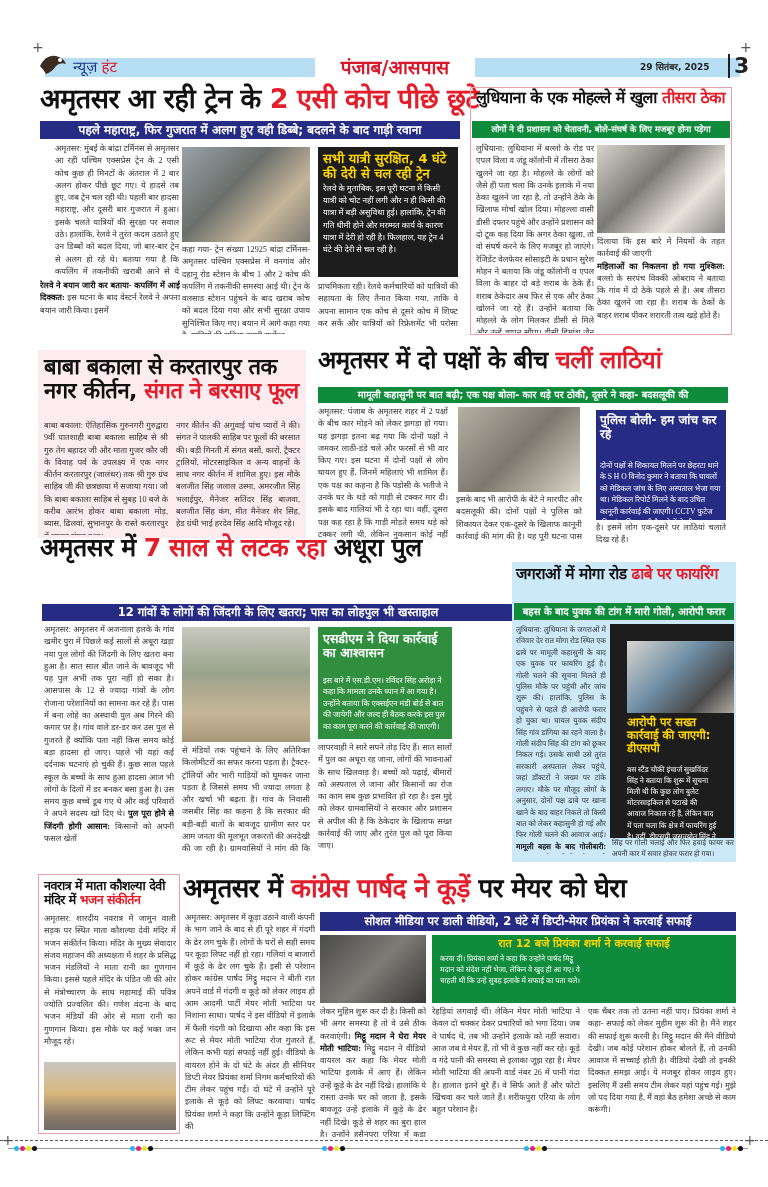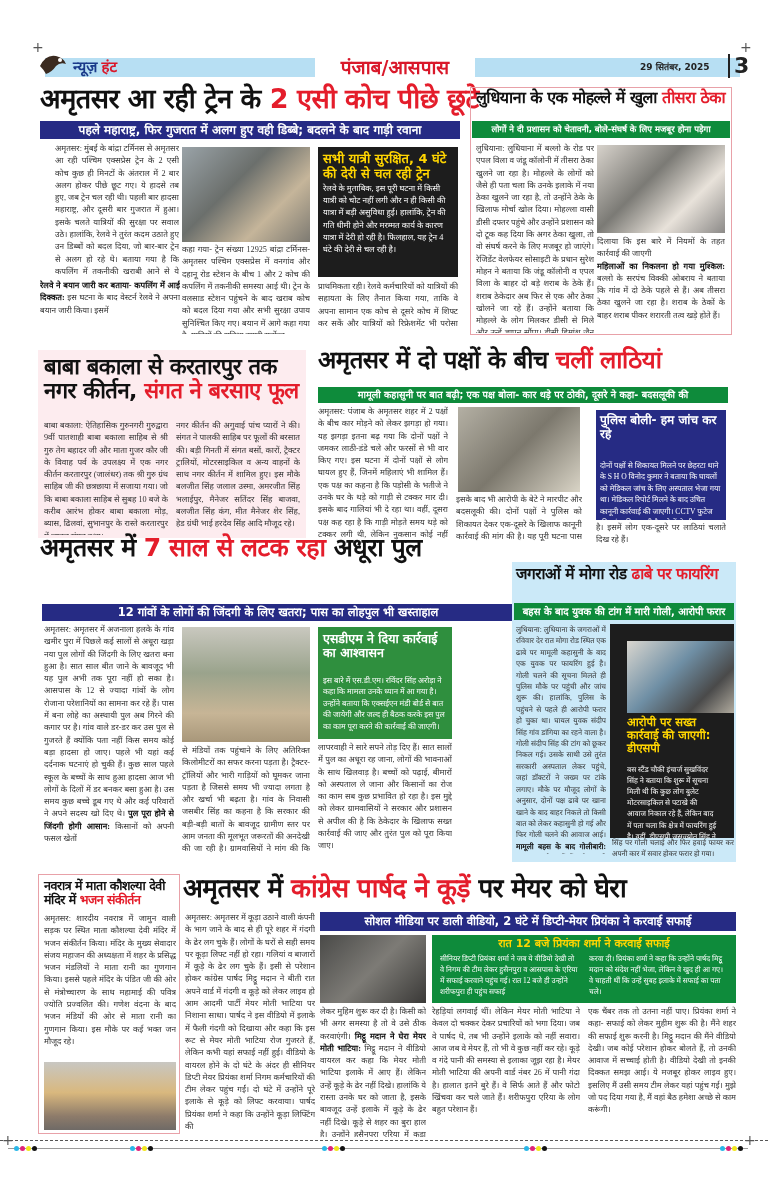--- a/index.html
+++ b/index.html
@@ -1,20 +1,20 @@
 <!DOCTYPE html>
 <html><head>
 <meta charset="utf-8">
 <style>
 *{box-sizing:border-box;margin:0;padding:0}
 body{width:768px;height:1187px;background:#fff;font-family:"DejaVu Sans",sans-serif;position:relative;overflow:hidden;color:#222}
 .crop{position:absolute;color:#555;font-size:14px;line-height:14px}
 .masthead{position:absolute;left:45px;top:58px;width:695px;height:19px;background:#b7dff3}
 .logo{position:absolute;left:38px;top:50px;width:30px;height:28px}
-.brand{position:absolute;left:73px;top:56px;font-size:15px;font-weight:bold;color:#1a3a8a;font-family:"Liberation Sans",sans-serif}
+.brand{position:absolute;left:73px;top:56px;font-size:15px;font-weight:normal;color:#1a3a8a;font-family:"Liberation Sans",sans-serif}
 .brand .r{color:#d9182a}
 .section{position:absolute;left:315px;top:54px;width:160px;height:26px;background:#fff;text-align:center;color:#d9182a;font-weight:bold;font-size:19px;line-height:26px}
 .date{position:absolute;left:640px;top:60px;font-size:9px;color:#222;font-weight:bold}
 .pageno{position:absolute;left:728px;top:54px;font-size:22px;font-weight:bold;line-height:24px;border-left:2px solid #222;padding-left:4px}
 .hl{position:absolute;font-weight:bold;color:#111;line-height:1.1;font-family:"DejaVu Sans",sans-serif;letter-spacing:-0.5px}
 .hl .red{color:#e41d2b}
 .bar{position:absolute;color:#fff;text-align:center;font-weight:bold;white-space:nowrap;overflow:hidden}
 .bar.blue{background:#262b84}
 .bar.green{background:#0e8b3b}
 .body{position:absolute;font-size:8.2px;line-height:12.3px;text-align:justify;color:#333;font-family:"Liberation Serif",serif;overflow:hidden}
@@ -114,21 +114,20 @@
 <div class="body" style="left:44px;top:913px;width:132px;height:147px">अमृतसर: शारदीय नवरात्र में जामुन वाली सड़क पर स्थित माता कौशल्या देवी मंदिर में भजन संकीर्तन किया। मंदिर के मुख्य सेवादार संजय महाजन की अध्यक्षता में शहर के प्रसिद्ध भजन मंडलियों ने माता रानी का गुणगान किया। इससे पहले मंदिर के पंडित जी की ओर से मंत्रोच्चारण के साथ महामाई की पवित्र ज्योति प्रज्वलित की। गणेश वंदना के बाद भजन मंडियों की ओर से माता रानी का गुणगान किया। इस मौके पर कई भक्त जन मौजूद रहे।</div>
 <div class="photo" style="left:44px;top:1062px;width:132px;height:68px;background:linear-gradient(180deg,#c8c7c2,#d9b87e 45%,#8d7b6a 80%,#6f6a66)"></div>
 
 <div class="hl" style="left:183px;top:874px;width:560px;font-size:26px;white-space:nowrap"><span>अमृतसर में </span><span class="red">कांग्रेस पार्षद ने कूड़ें</span><span> पर मेयर को घेरा</span></div>
 <div class="body" style="left:185px;top:912px;width:130px;height:225px">अमृतसर: अमृतसर में कूड़ा उठाने वाली कंपनी के भाग जाने के बाद से ही पूरे शहर में गंदगी के ढेर लग चुके हैं। लोगों के घरों से सही समय पर कूड़ा लिफ्ट नहीं हो रहा। गलियां व बाजारों में कूड़े के ढेर लग चुके हैं। इसी से परेशान होकर कांग्रेस पार्षद मिट्ठू मदान ने बीती रात अपने वार्ड में गंदगी व कूड़े को लेकर लाइव हो आम आदमी पार्टी मेयर मोती भाटिया पर निशाना साधा। पार्षद ने इस वीडियो में इलाके में फैली गंदगी को दिखाया और कहा कि इस रूट से मेयर मोती भाटिया रोज गुजरते हैं, लेकिन कभी यहां सफाई नहीं हुई। वीडियो के वायरल होने के दो घंटे के अंदर ही सीनियर डिप्टी मेयर प्रियंका शर्मा निगम कर्मचारियों की टीम लेकर पहुंच गईं। दो घंटे में उन्होंने पूरे इलाके से कूड़े को लिफ्ट करवाया। पार्षद प्रियंका शर्मा ने कहा कि उन्होंने कूड़ा लिफ्टिंग की</div>
 <div class="bar blue" style="left:320px;top:912px;width:416px;height:19px;font-size:11.5px;line-height:19px">सोशल मीडिया पर डाली वीडियो, 2 घंटे में डिप्टी-मेयर प्रियंका ने करवाई सफाई</div>
 <div class="photo" style="left:320px;top:935px;width:106px;height:68px;background:linear-gradient(135deg,#4a4a48,#7d7b76 50%,#3a3937)"></div>
 <div class="box green" style="left:432px;top:935px;width:304px;height:68px;padding:3px 8px;background:#0e8b3b">
   <div class="bt" style="font-size:11px;text-align:center">रात 12 बजे प्रियंका शर्मा ने करवाई सफाई</div>
   <div style="display:flex;gap:10px;margin-top:2px">
-    <div class="bb" style="width:140px;font-size:7.4px;line-height:11.2px">सीनियर डिप्टी प्रियंका शर्मा ने जब ये वीडियो देखी तो वे निगम की टीम लेकर हुसैनपुरा व आसपास के एरिया में सफाई करवाने पहुंच गई। रात 12 बजे ही उन्होंने शरीफपुरा ही पहुंच सफाई</div>
     <div class="bb" style="width:140px;font-size:7.4px;line-height:11.2px">करवा दी। प्रियंका शर्मा ने कहा कि उन्होंने पार्षद मिट्ठू मदान को संदेश नहीं भेजा, लेकिन वे खुद ही आ गए। वे चाहती थीं कि उन्हें सुबह इलाके में सफाई का पता चले।</div>
   </div>
 </div>
 <div class="body" style="left:320px;top:1006px;width:106px;height:131px"><span>लेकर मुहिम शुरू कर दी है। किसी को भी अगर समस्या है तो वे उसे ठीक करवाएंगी।</span> <b>मिट्ठू मदान ने घेरा मेयर मोती भाटिया:</b> <span>मिट्ठू मदान ने वीडियो वायरल कर कहा कि मेयर मोती भाटिया इलाके में आए हैं। लेकिन उन्हें कूड़े के ढेर नहीं दिखे। हालांकि ये रास्ता उनके घर को जाता है, इसके बावजूद उन्हें इलाके में कूड़े के ढेर नहीं दिखे। कूड़े से शहर का बुरा हाल है। उन्होंने हुसैनपुरा एरिया में कूड़ा उठाने के लिए</span></div>
 <div class="body" style="left:432px;top:1006px;width:148px;height:131px">रेहड़ियां लगवाईं थीं। लेकिन मेयर मोती भाटिया ने केवल दो चक्कर देकर प्रचारियों को भगा दिया। जब वे पार्षद थे, तब भी उन्होंने इलाके को नहीं सवारा। आज जब वे मेयर हैं, तो भी वे कुछ नहीं कर रहे। कूड़े व गंदे पानी की समस्या से इलाका जूझ रहा है। मेयर मोती भाटिया की अपनी वार्ड नंबर 26 में पानी गंदा है। हालात इतने बुरे हैं। वे सिर्फ आते हैं और फोटो खिंचवा कर चले जाते हैं। शरीफपुरा एरिया के लोग बहुत परेशान हैं।</div>
 <div class="body" style="left:588px;top:1006px;width:148px;height:131px">एक चैंबर तक तो उतना नहीं पाए। प्रियंका शर्मा ने कहा- सफाई को लेकर मुहीम शुरू की है। मैंने शहर की सफाई शुरू करनी है। मिट्ठू मदान की मैंने वीडियो देखी। जब कोई परेशान होकर बोलते हैं, तो उनकी आवाज में सच्चाई होती है। वीडियो देखी तो इनकी दिक्कत समझ आई। ये मजबूर होकर लाइव हुए। इसलिए मैं उसी समय टीम लेकर यहां पहुंच गई। मुझे जो पद दिया गया है, मैं वहां बैठ हमेशा अच्छे से काम करूंगी।</div>
 
 <div class="regline"></div>
 <div class="crop" style="left:2px;top:1133px">+</div>
 <div class="crop" style="left:744px;top:1133px">+</div>

